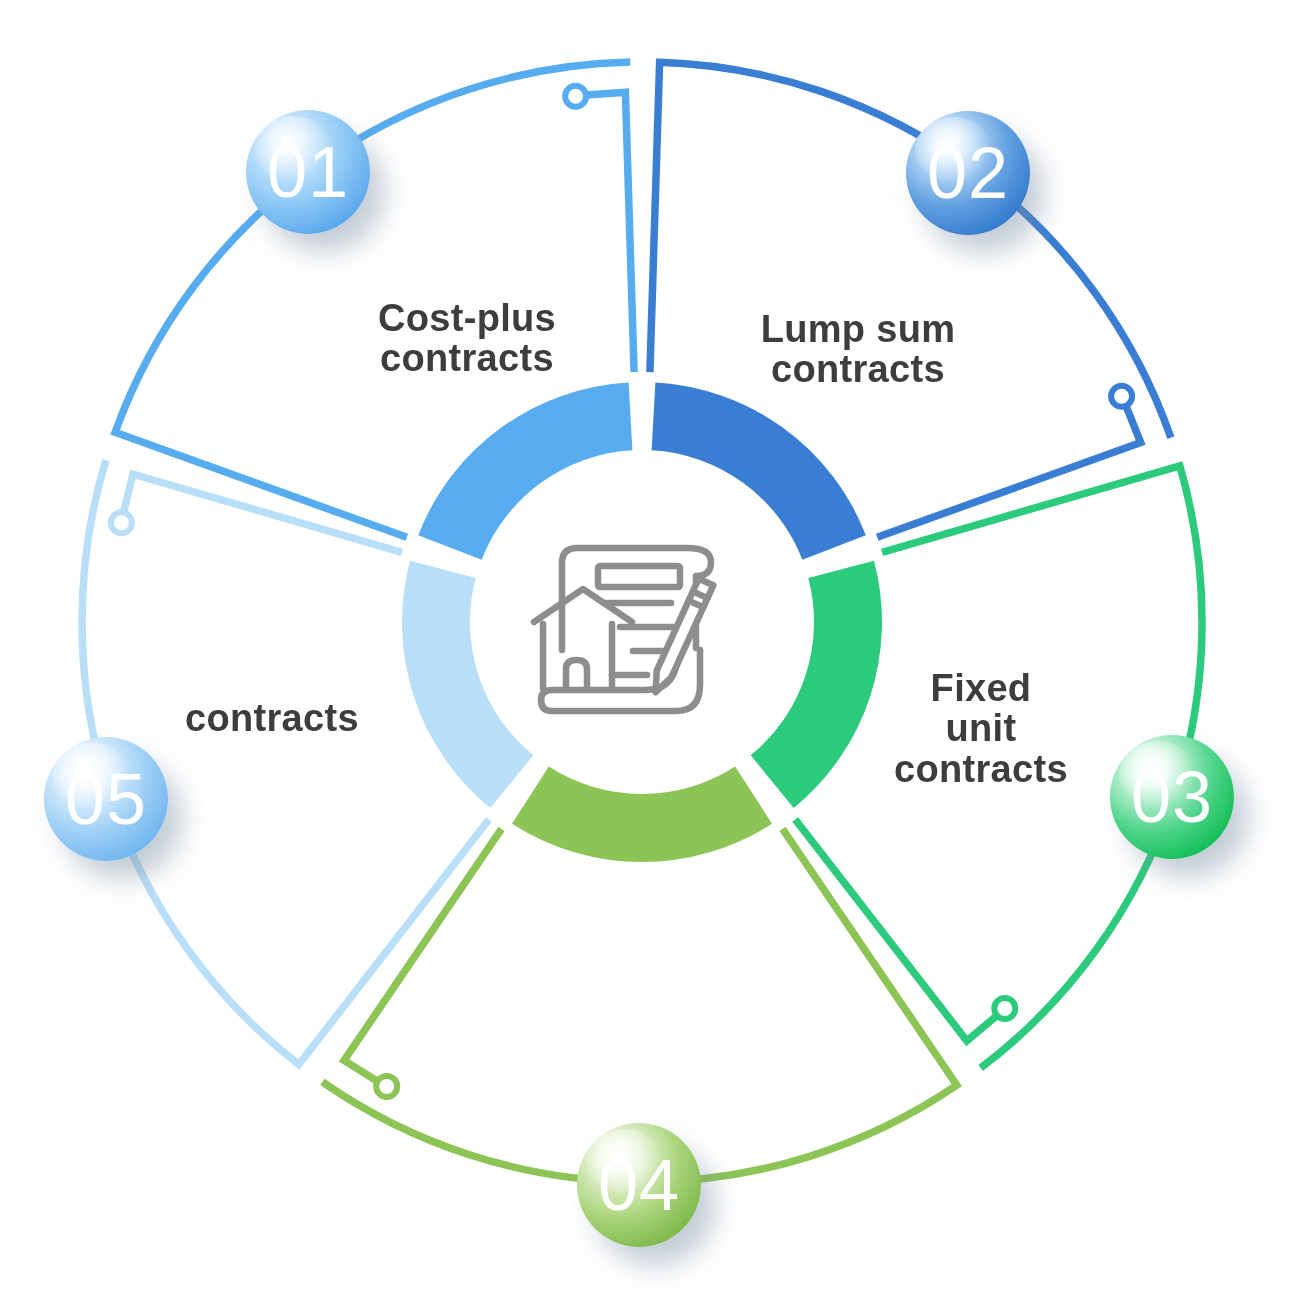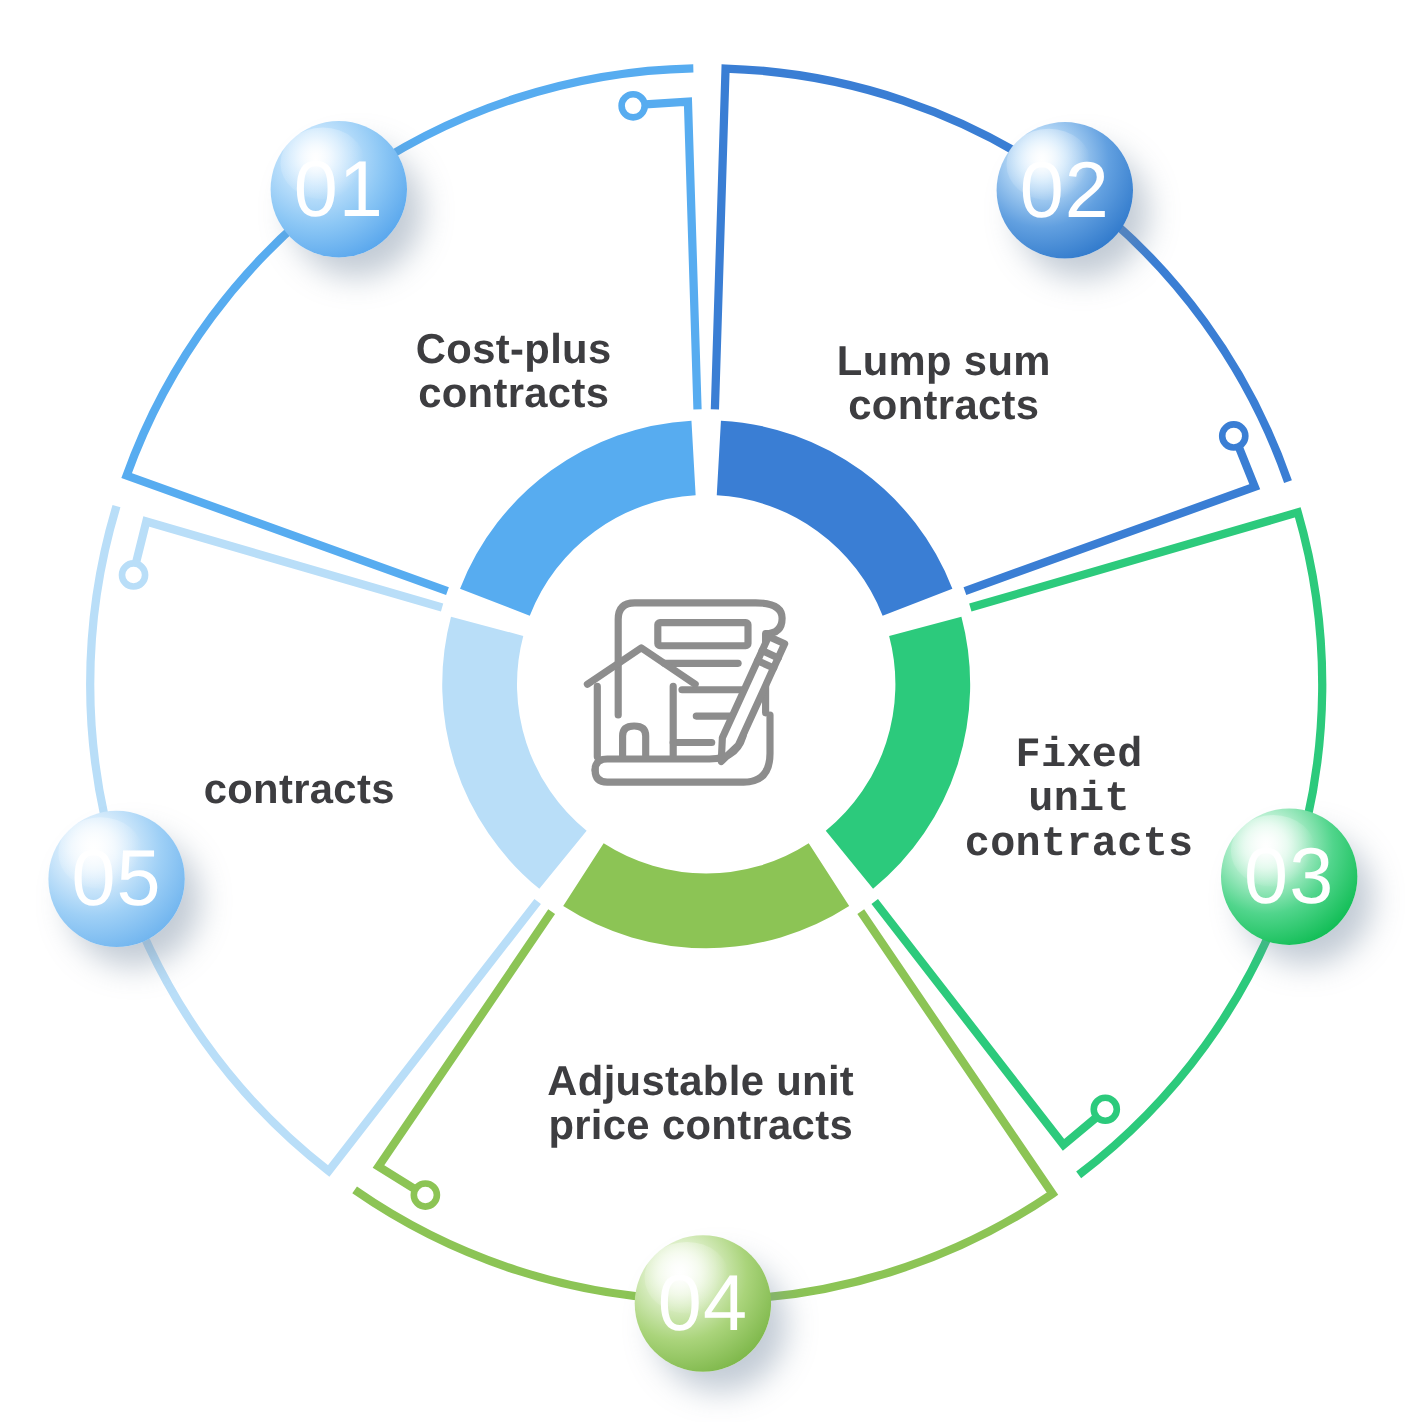--- a/index.html
+++ b/index.html
@@ -32,21 +32,21 @@
   .badge-5{left:106px;top:799px;}
 
   .label{
     position:absolute;transform:translate(-50%,-50%);
     text-align:center;color:#3d3d40;font-size:38px;font-weight:600;
     letter-spacing:.3px;line-height:1.06;white-space:nowrap;
   }
   .label span{display:block;}
   .label-1{left:431px;top:338px;margin-left:36px;}
   .label-2{left:858px;top:349px;text-align:center;}
-  .label-3{left:981px;top:728px;font-family:Liberation Mono, monospace;}
+  .label-3{left:981px;top:728px;}
   .label-4{left:637px;top:1004px;}
   .label-5{left:272px;top:718px;}
 </style>
 </head>
 <body>
 
 <div id="wrap">
 
   <svg id="scene" viewBox="0 0 1293 1293">
 
@@ -125,23 +125,18 @@
   <div class="label label-2">
     <span>Lump sum</span>
     <span>contracts</span>
     <span></span>
   </div>
   <div class="label label-3">
     <span>Fixed</span>
     <span>unit</span>
     <span>contracts</span>
   </div>
-  <div class="label label-4">
-    <span>Adjustable unit</span>
-    <span>price contracts</span>
-    <span></span>
-  </div>
   <div class="label label-5">
     <span>contracts</span>
     <span></span>
   </div>
 
 </div>
 
 </body></html>

